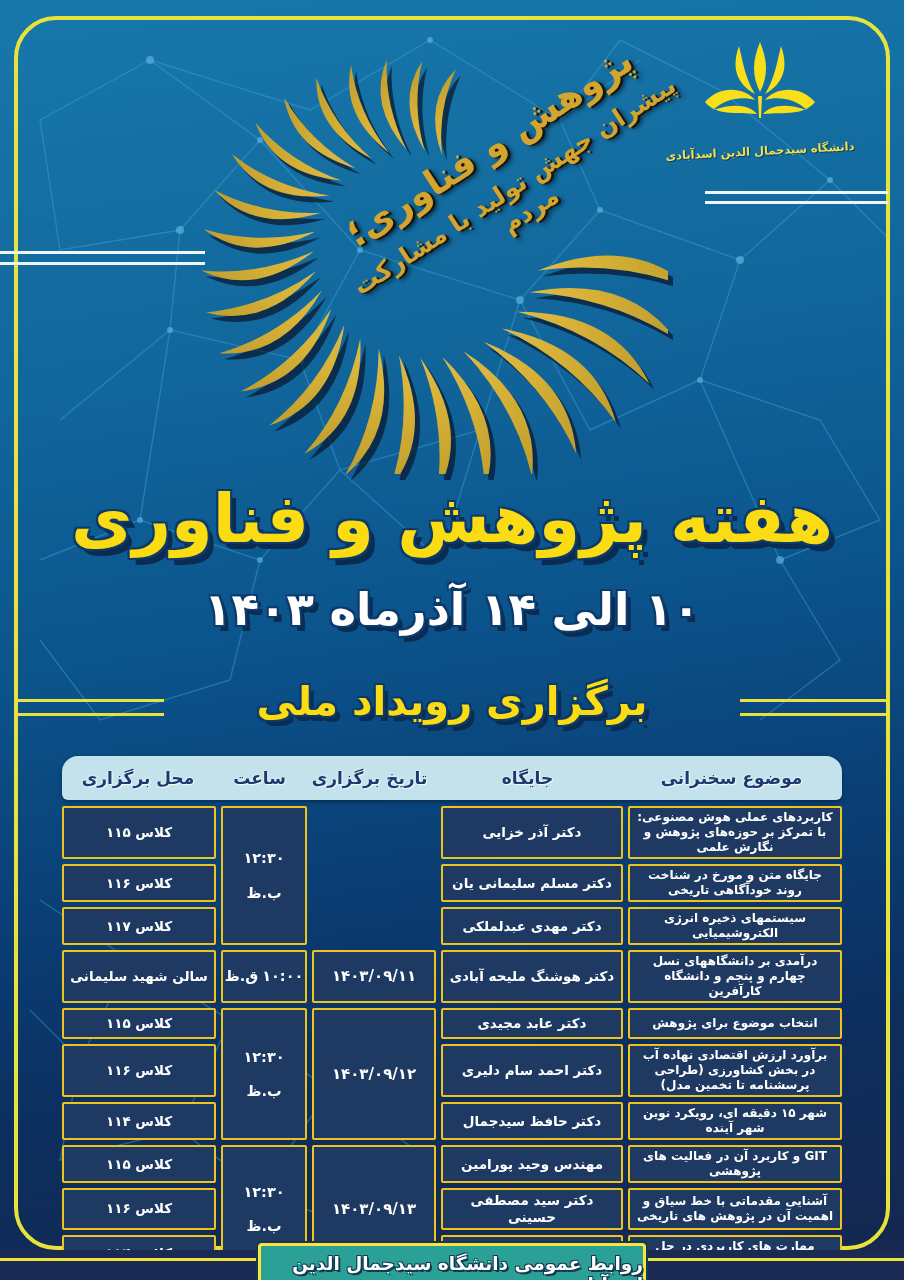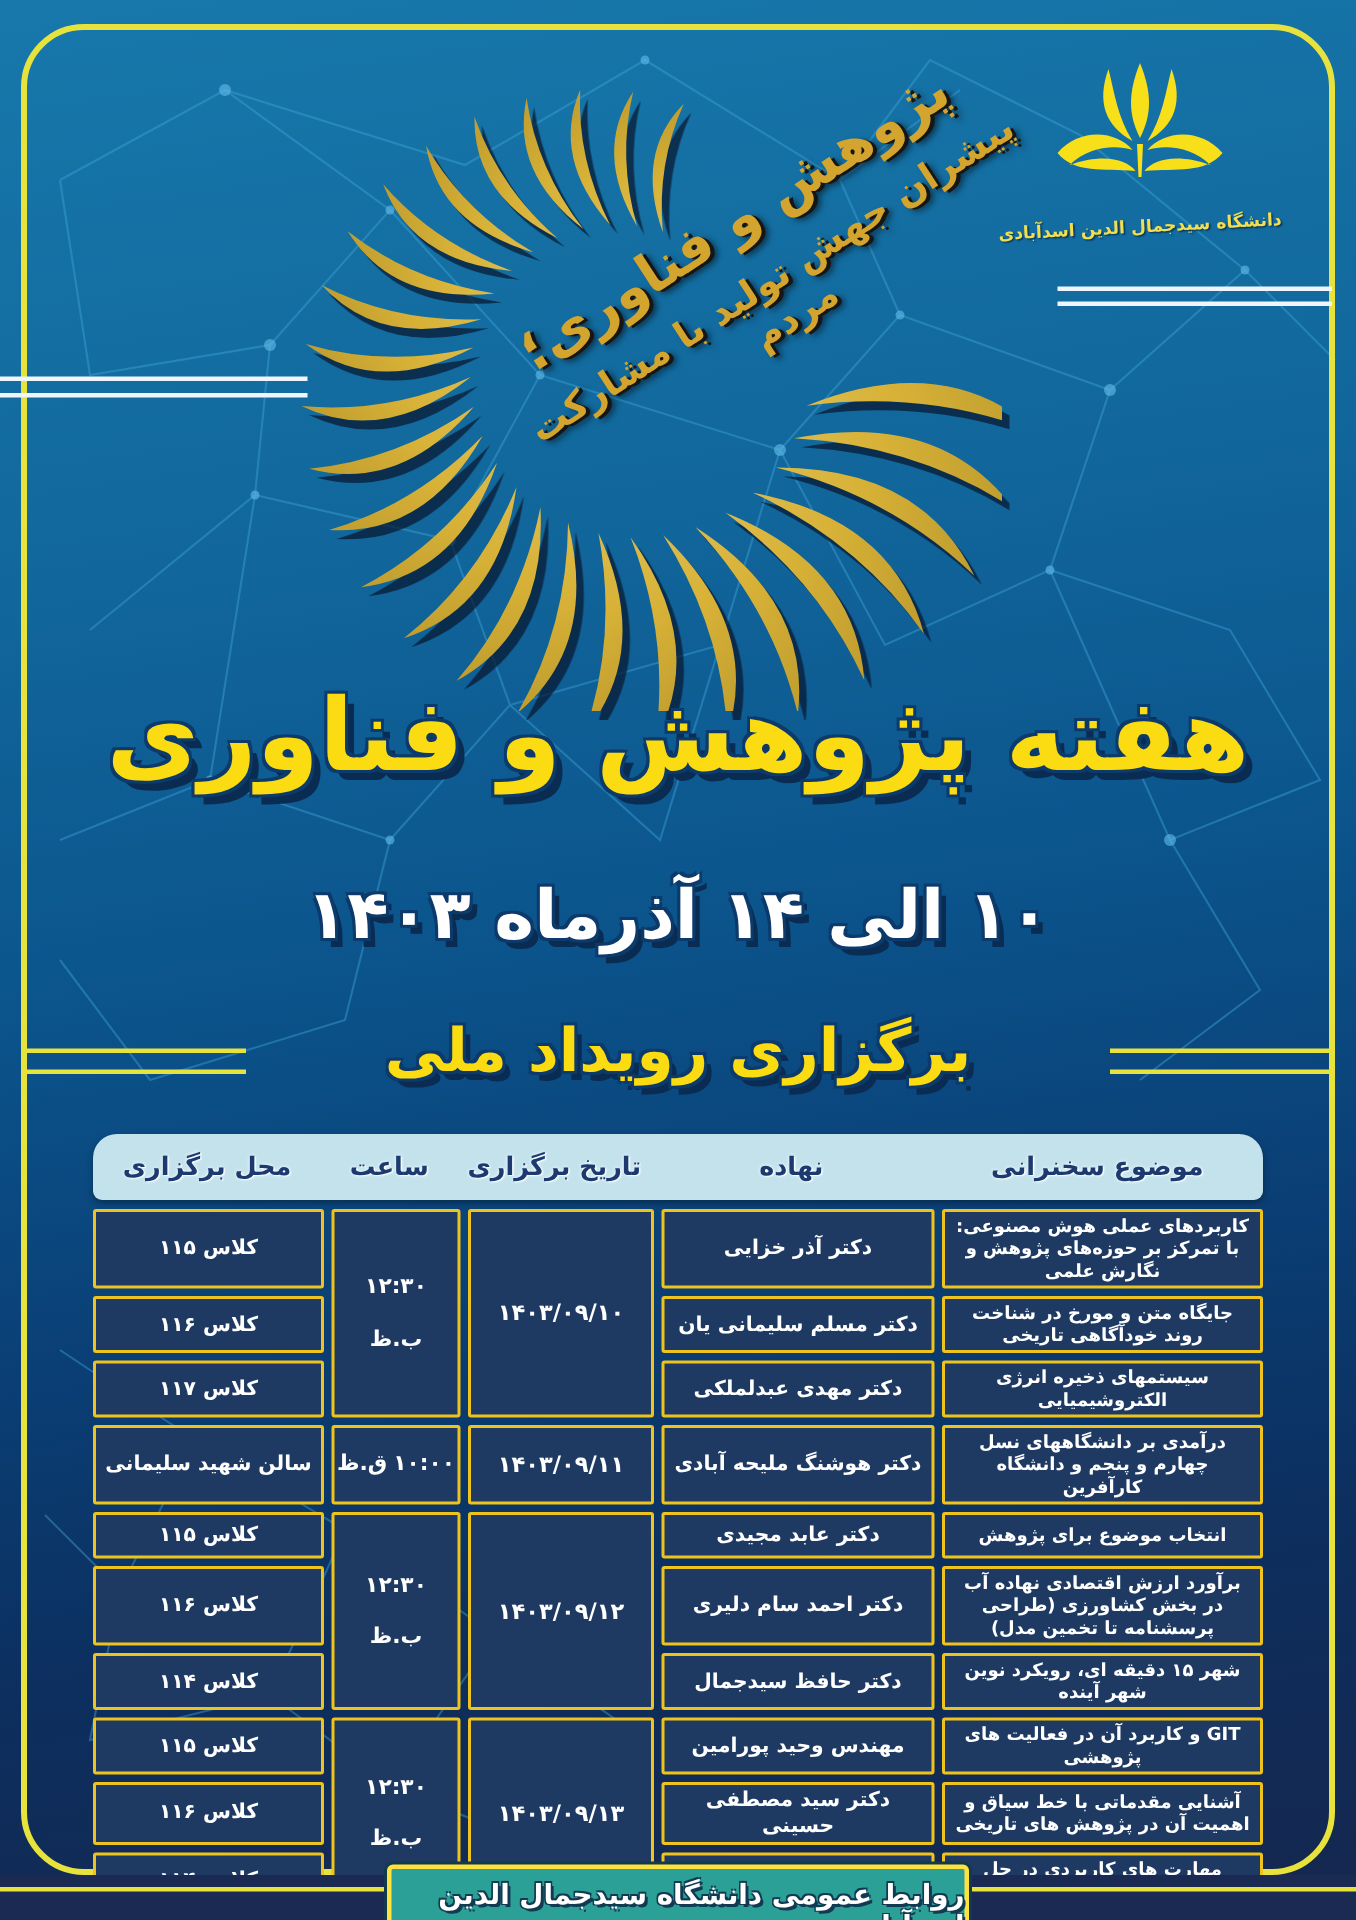--- a/index.html
+++ b/index.html
@@ -34,21 +34,21 @@
 
   .slogan{
     position:absolute; left:318px; top:120px; width:380px;
     transform:rotate(-33deg); transform-origin:center;
     text-align:center; color:#d3a52e; pointer-events:none;
   }
   .slogan .l1{ font-size:37px; font-weight:bold; text-shadow:2px 2px 0 #161616, 3px 4px 4px rgba(0,0,0,.55); }
   .slogan .l2{ font-size:25px; font-weight:bold; margin-top:10px; text-shadow:2px 2px 0 #161616, 3px 4px 4px rgba(0,0,0,.55); }
 
   .main-title{
-    position:absolute; left:0; right:0; top:451px; text-align:center;
+    position:absolute; left:0; right:0; top:480px; text-align:center;
     font-size:67px; font-weight:bold; color:#fbdb11; letter-spacing:0;
     text-shadow:-2px -2px 0 #0c3a6b, 2px -2px 0 #0c3a6b, -2px 2px 0 #0c3a6b, 2px 2px 0 #0c3a6b, 6px 7px 0 #0a2c52;
   }
   .date-range{
     position:absolute; left:0; right:0; top:583px; text-align:center;
     font-size:45px; font-weight:bold; color:#ffffff;
     text-shadow:-2px -2px 0 #0c3a6b, 2px -2px 0 #0c3a6b, -2px 2px 0 #0c3a6b, 2px 2px 0 #0c3a6b, 5px 6px 0 #0a2c52;
   }
   .subtitle{
     position:absolute; left:0; right:0; top:678px; text-align:center;
@@ -221,38 +221,37 @@
   <div class="subtitle">برگزاری رویداد ملی</div>
 
   <div class="dbl-line yellow" style="left:16px;top:699px;width:148px;"></div>
   <div class="dbl-line yellow" style="left:16px;top:713px;width:148px;"></div>
   <div class="dbl-line yellow" style="left:740px;top:699px;width:148px;"></div>
   <div class="dbl-line yellow" style="left:740px;top:713px;width:148px;"></div>
 
   <div class="schedule">
     <div class="thead">
       <div class="hcell h-topic">موضوع سخنرانی</div>
-      <div class="hcell h-speaker">نهاده</div>
+      <div class="hcell h-speaker">جایگاه</div>
       <div class="hcell h-date">تاریخ برگزاری</div>
       <div class="hcell h-time">ساعت</div>
       <div class="hcell h-venue">محل برگزاری</div>
     </div>
 
     <div class="tbody">
 
       <div class="cell speaker" style="grid-area:1/2">دکتر آذر خزایی</div>
       <div class="cell topic" style="grid-area:1/1">کاربردهای عملی هوش مصنوعی: با تمرکز بر حوزه‌های پژوهش و نگارش علمی</div>
       <div class="cell venue" style="grid-area:1/5">کلاس ۱۱۵</div>
       <div class="cell speaker" style="grid-area:2/2">دکتر مسلم سلیمانی یان</div>
       <div class="cell topic" style="grid-area:2/1">جایگاه متن و مورخ در شناخت روند خودآگاهی تاریخی</div>
       <div class="cell venue" style="grid-area:2/5">کلاس ۱۱۶</div>
       <div class="cell topic" style="grid-area:3/1">سیستمهای ذخیره انرژی الکتروشیمیایی</div>
       <div class="cell speaker" style="grid-area:3/2">دکتر مهدی عبدلملکی</div>
       <div class="cell venue" style="grid-area:3/5">کلاس ۱۱۷</div>
-      <div class="cell date" style="grid-row:1/span 3;grid-column:3">۱۴۰۳/۰۹/۱۰</div>
       <div class="cell time" style="grid-row:1/span 3;grid-column:4">
         <span>۱۲:۳۰</span>
         <span>ب.ظ</span>
       </div>
 
       <div class="cell topic" style="grid-area:4/1">درآمدی بر دانشگاههای نسل چهارم و پنجم و دانشگاه کارآفرین</div>
       <div class="cell speaker" style="grid-area:4/2">دکتر هوشنگ ملیحه آبادی</div>
       <div class="cell venue" style="grid-area:4/5">سالن شهید سلیمانی</div>
       <div class="cell date" style="grid-area:4/3">۱۴۰۳/۰۹/۱۱</div>
       <div class="cell time oneline" style="grid-area:4/4">

